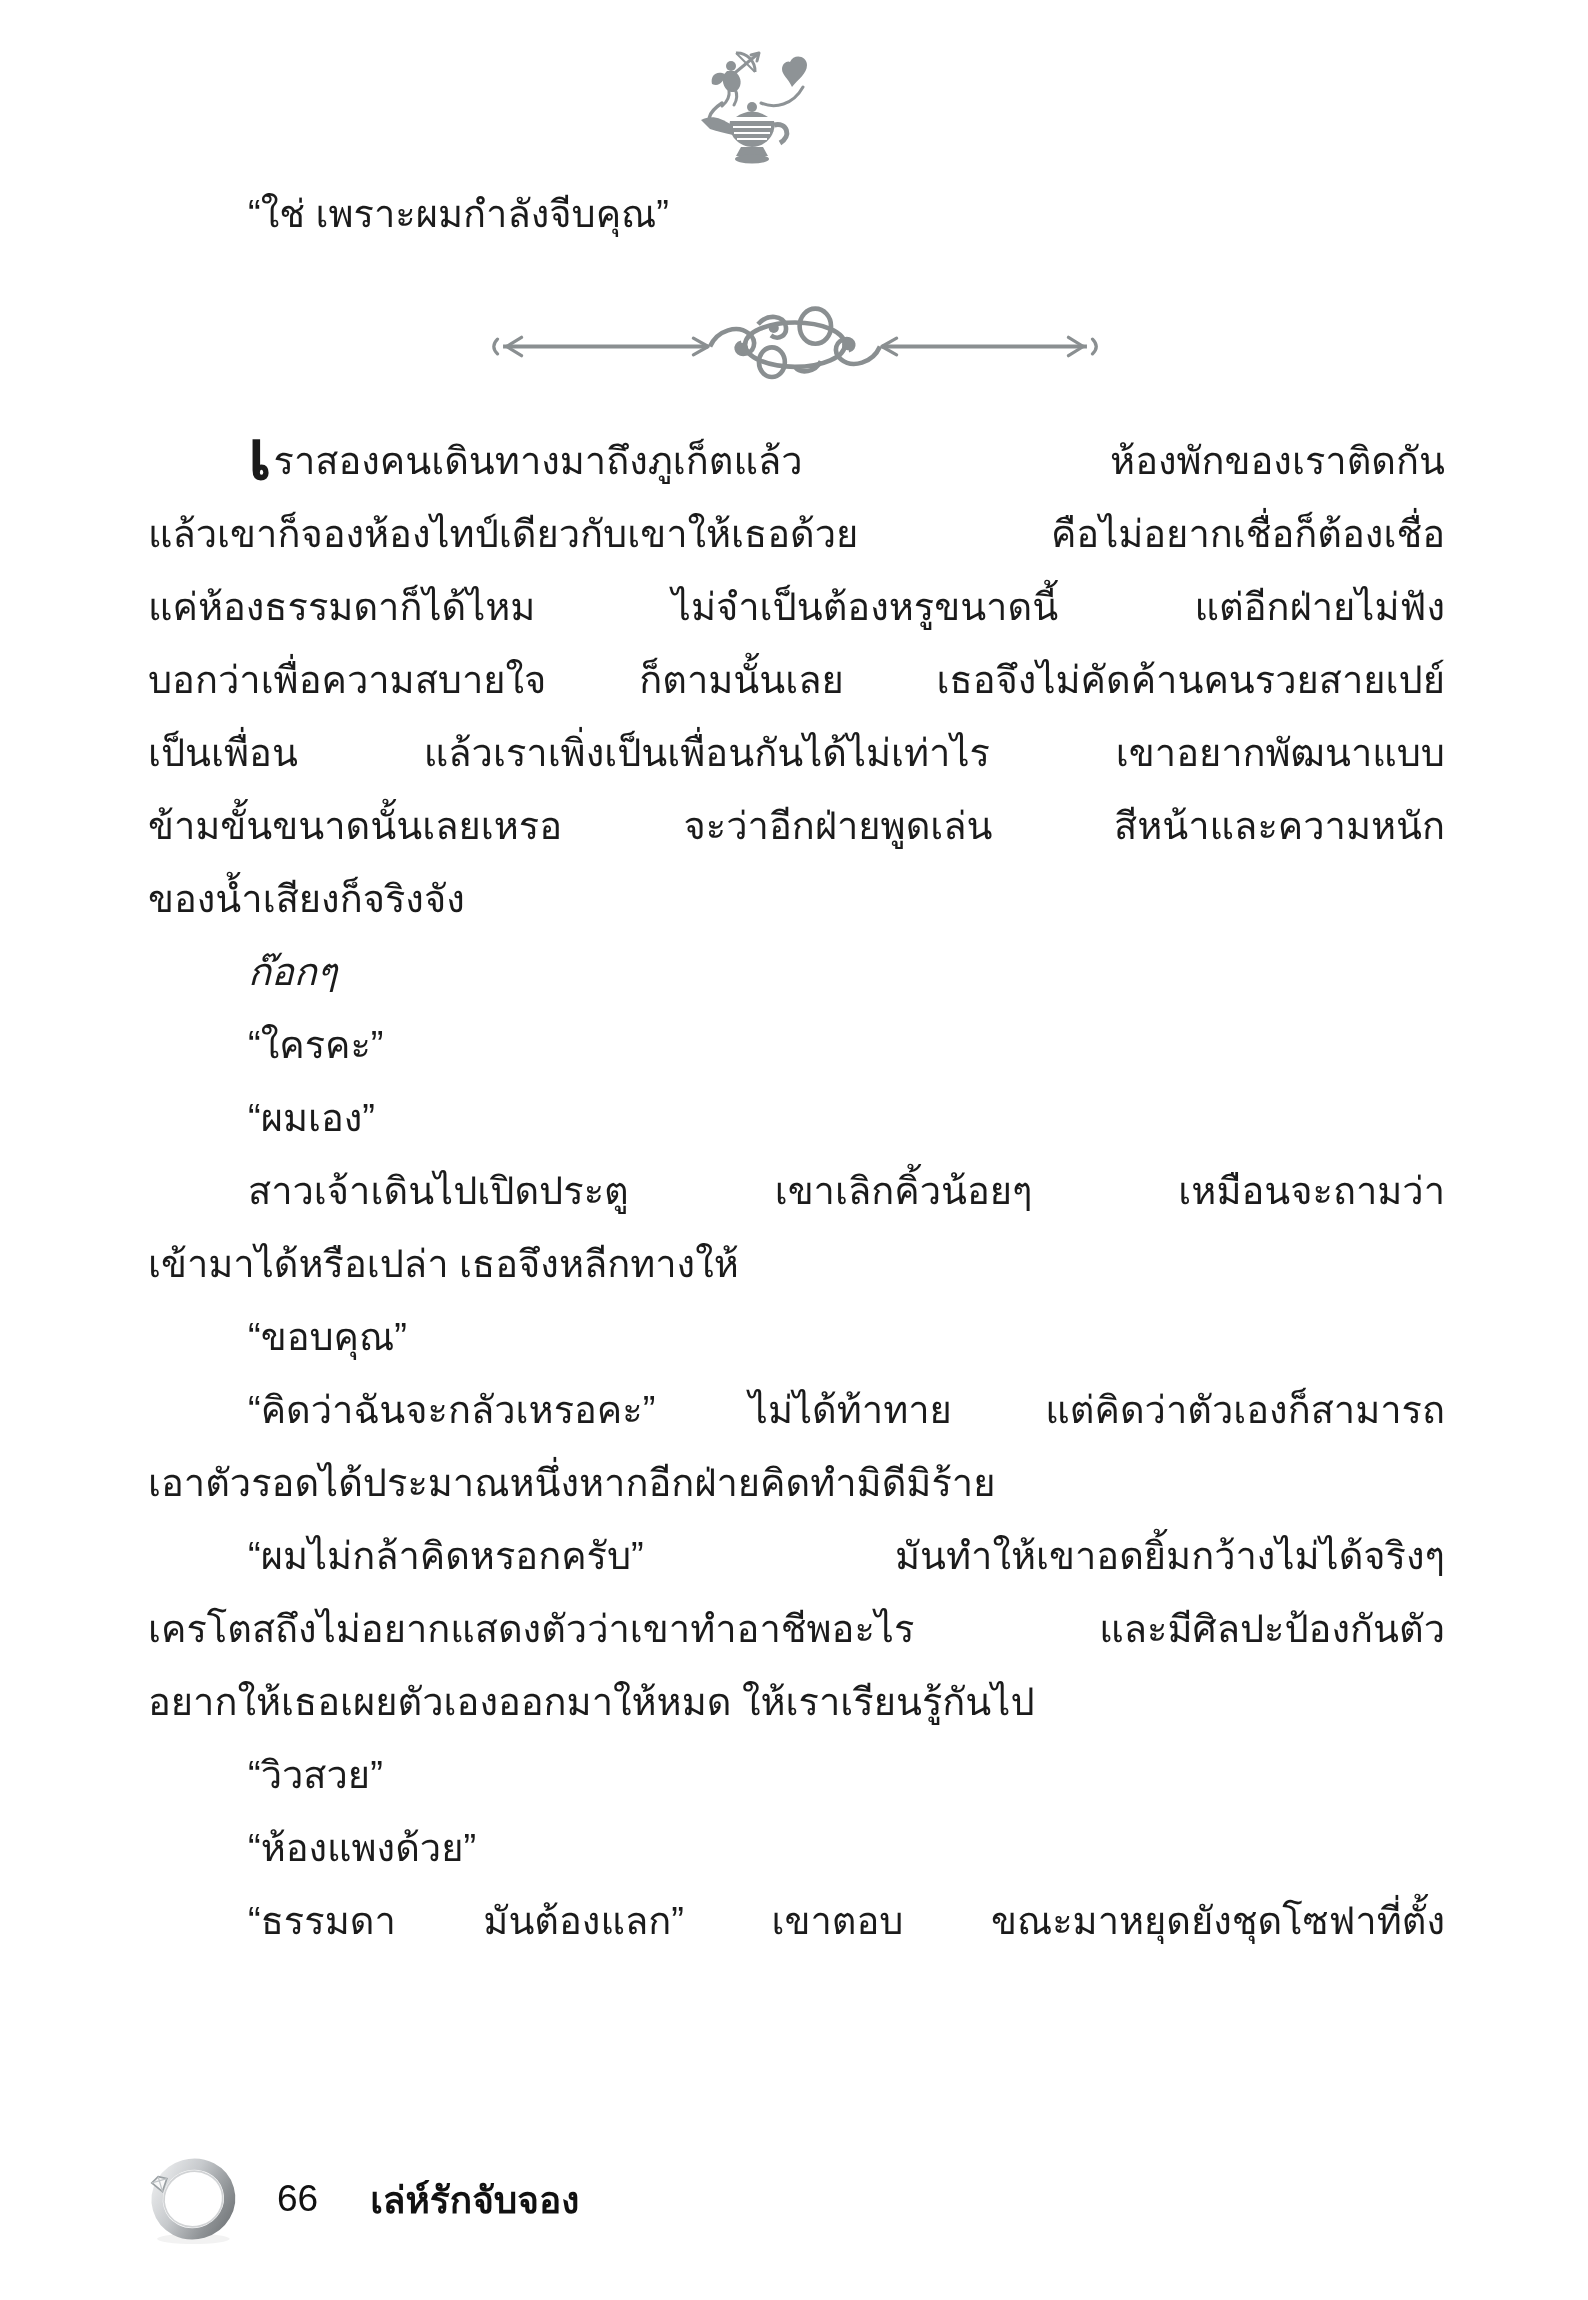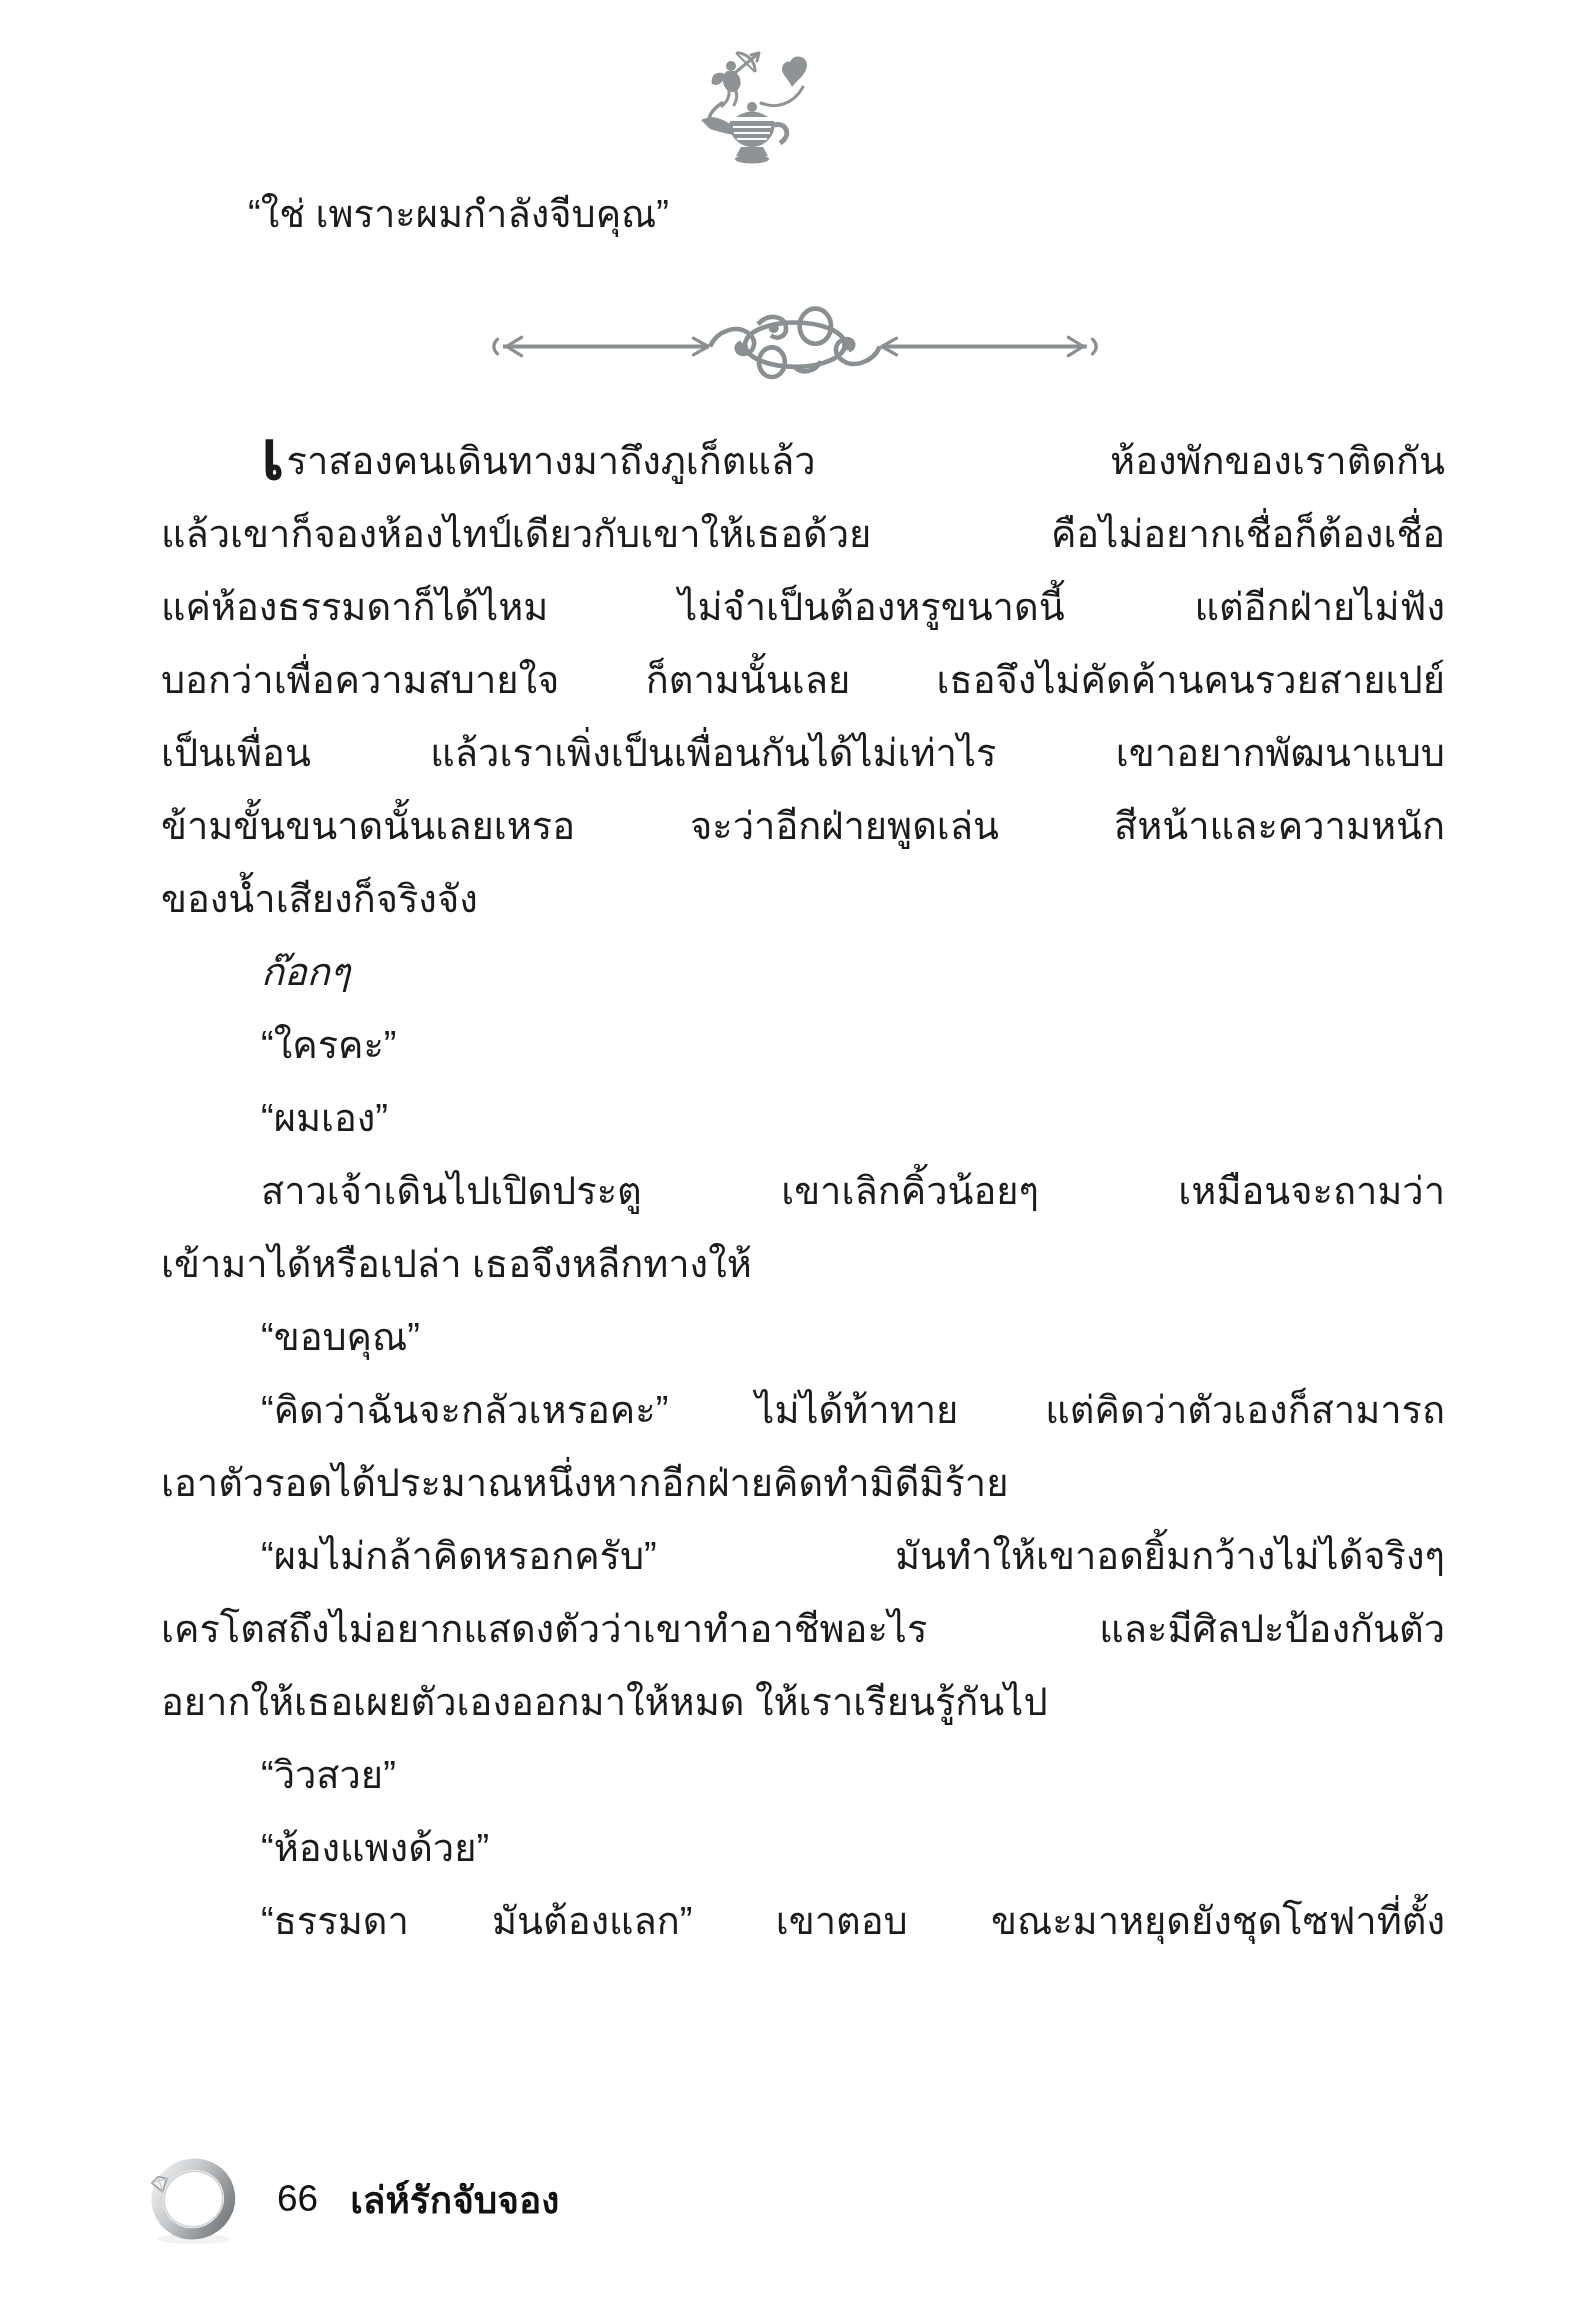--- a/index.html
+++ b/index.html
@@ -11,35 +11,35 @@
   .ornament-top{position:absolute;left:688px;top:45px;width:122px;height:130px;}
   .header-quote{
     position:absolute;left:148px;top:186px;right:144px;
     font-size:38px;line-height:56px;text-indent:100px;
   }
   .divider{position:absolute;left:50%;transform:translateX(-50%);top:304px;width:612px;height:85px;}
   .body-text{
     position:absolute;left:148px;right:144px;top:425px;
     font-size:38px;line-height:73px;
   }
-  .line{height:73px;overflow:hidden;margin-left:13px;}
+  .line{height:73px;overflow:hidden;}
   .line.fill{text-align:justify;text-align-last:justify;}
   .line.indent{text-indent:100px;}
   .line.italic{font-style:italic;}
   .dropcap{
     font-weight:bold;font-size:69px;line-height:0;
     position:relative;top:4.6px;letter-spacing:1.9px;
   }
   .footer{
     position:absolute;left:117px;top:2148px;height:102px;
     display:flex;align-items:center;
   }
   .ring-wrap{width:158px;height:104px;flex:0 0 auto;}
   .page-num{font-size:37px;margin-left:2px;color:#111;}
-  .book-title{font-size:37px;font-weight:bold;margin-left:32px;color:#111;}
+  .book-title{font-size:37px;font-weight:bold;margin-left:52px;color:#111;}
 </style>
 </head>
 <body>
 
 <div class="ornament-top">
   <svg viewBox="0 0 120 130" width="122" height="130" fill="none">
 
     <path d="M101 17 c4,-9 17,-6 17,3 c0,9 -9,14 -15,22 c-4,-9 -10,-12 -10,-18 c0,-6 6,-9 8,-7z" fill="#8e9396"></path>
 
     <path d="M114 42 C104 60 86 64 72 58" stroke="#8e9396" stroke-width="3" stroke-linecap="round"></path>

